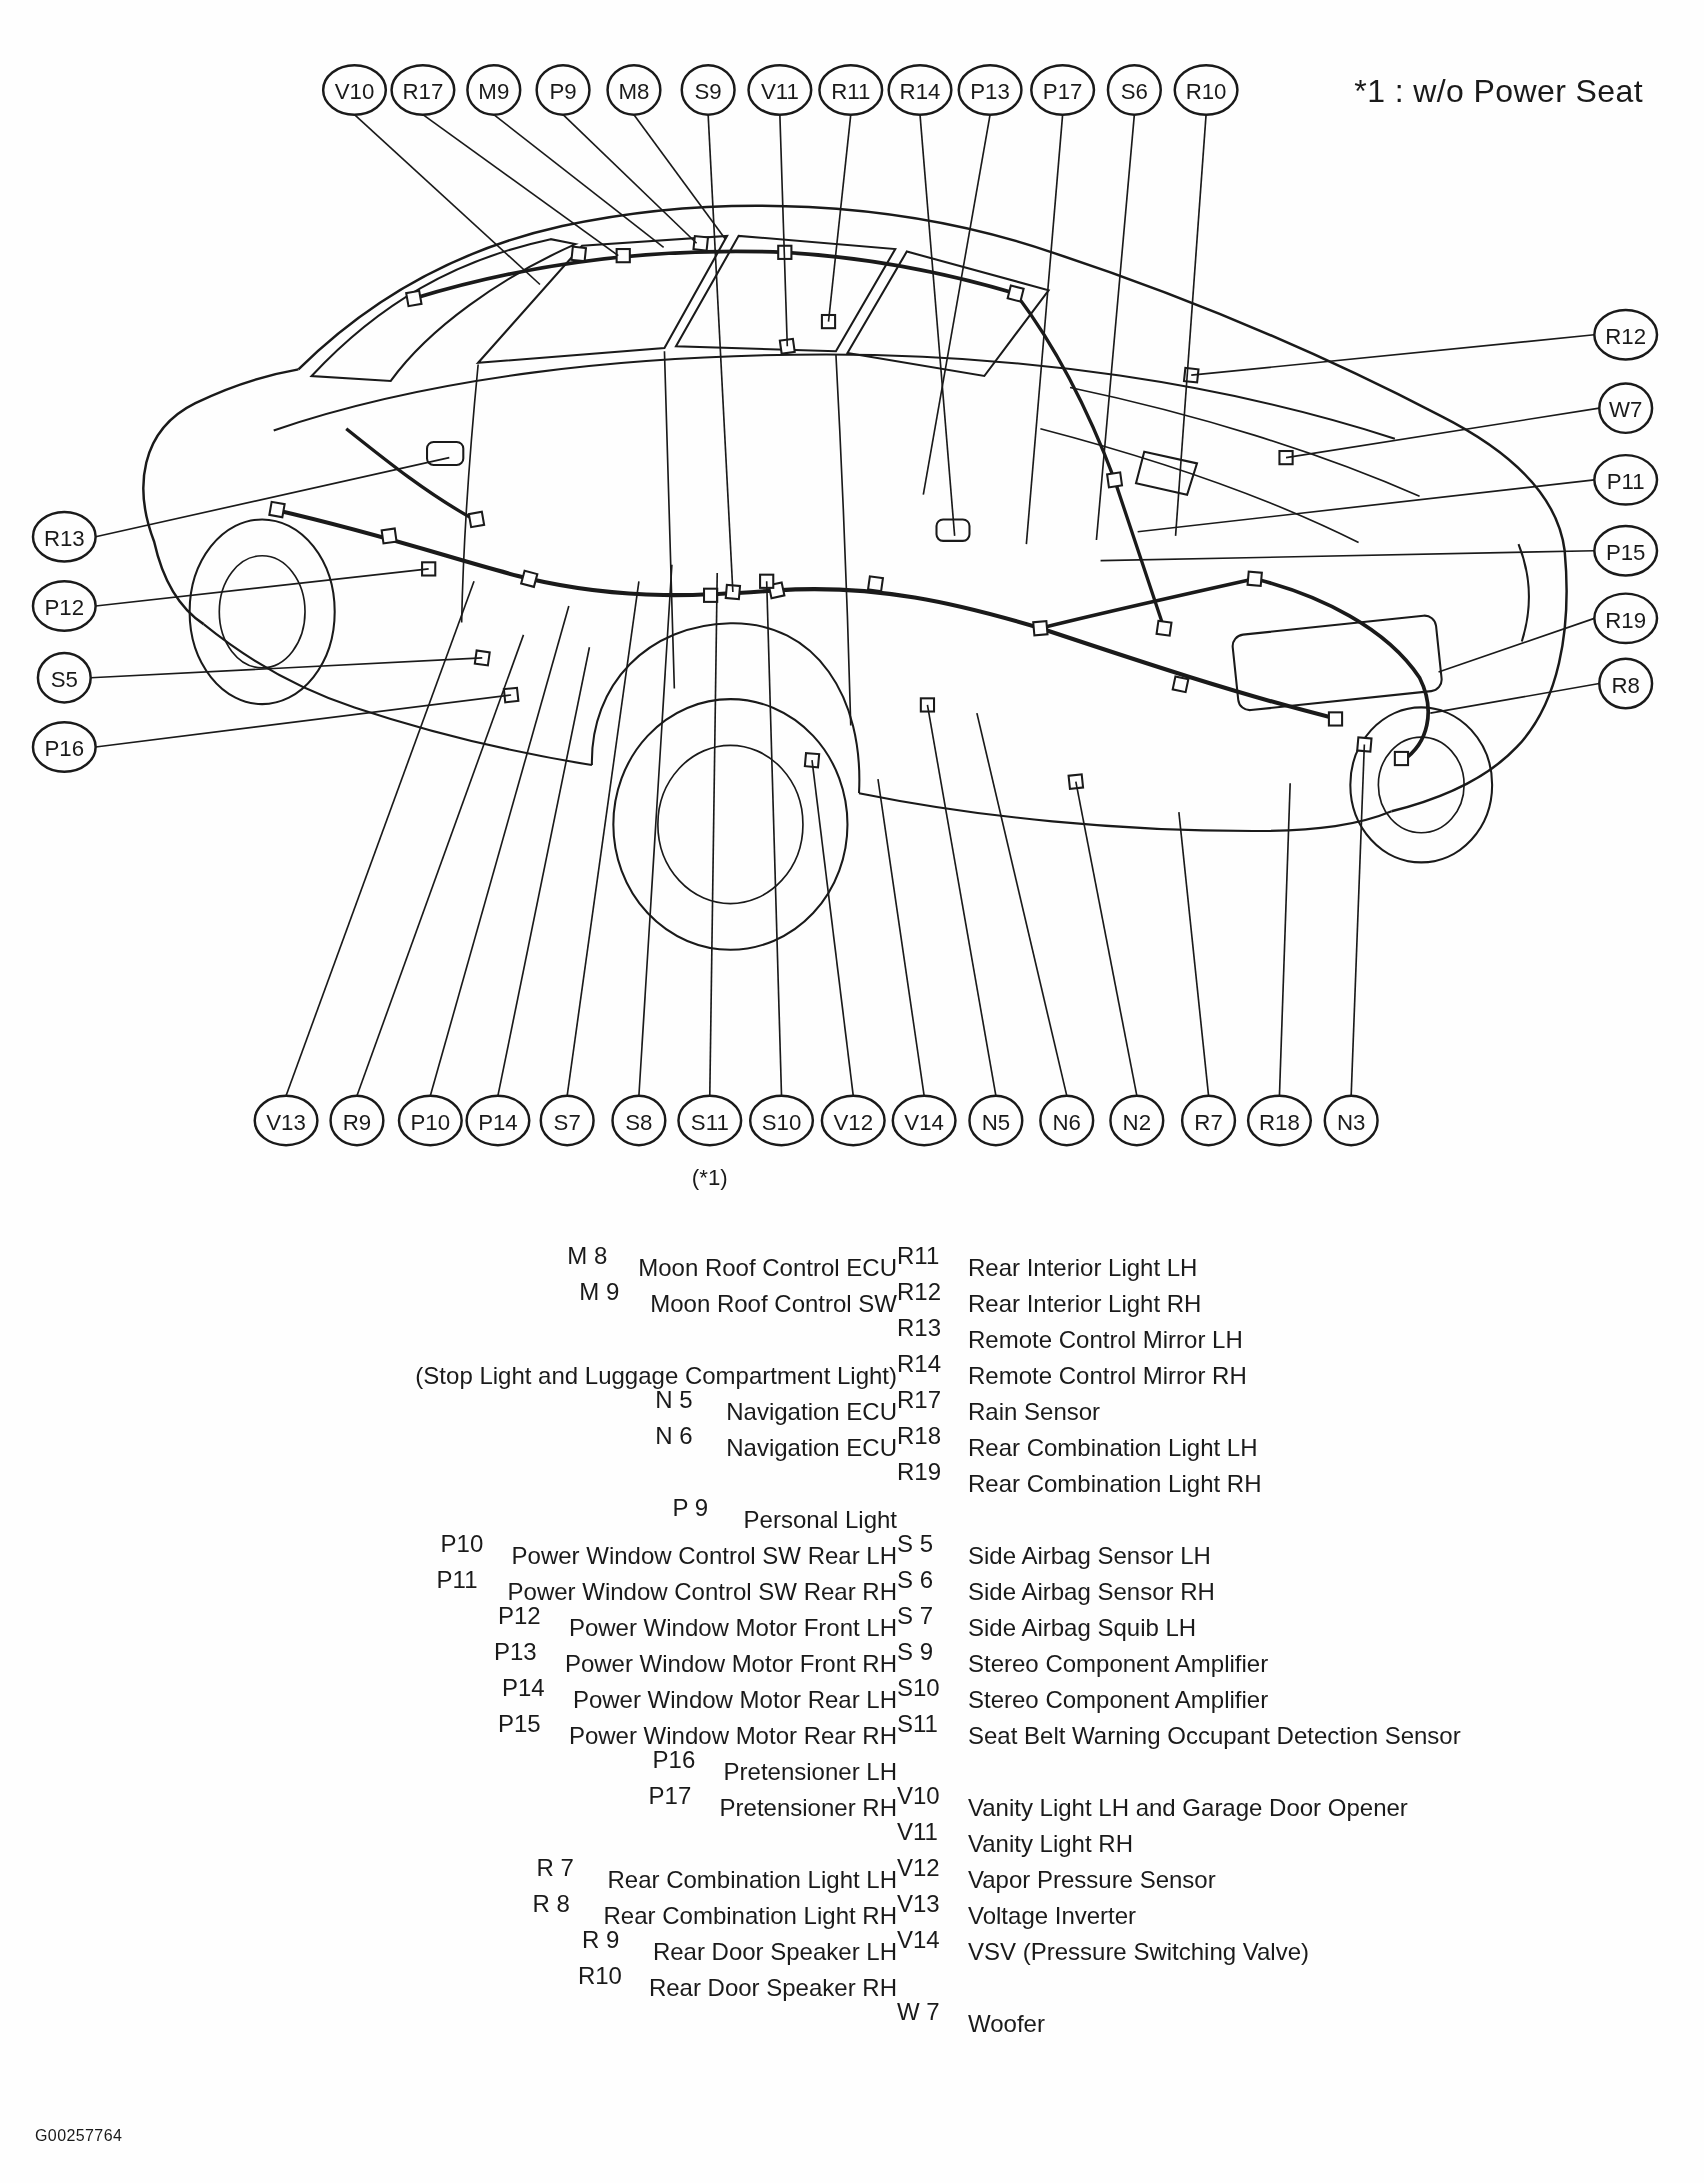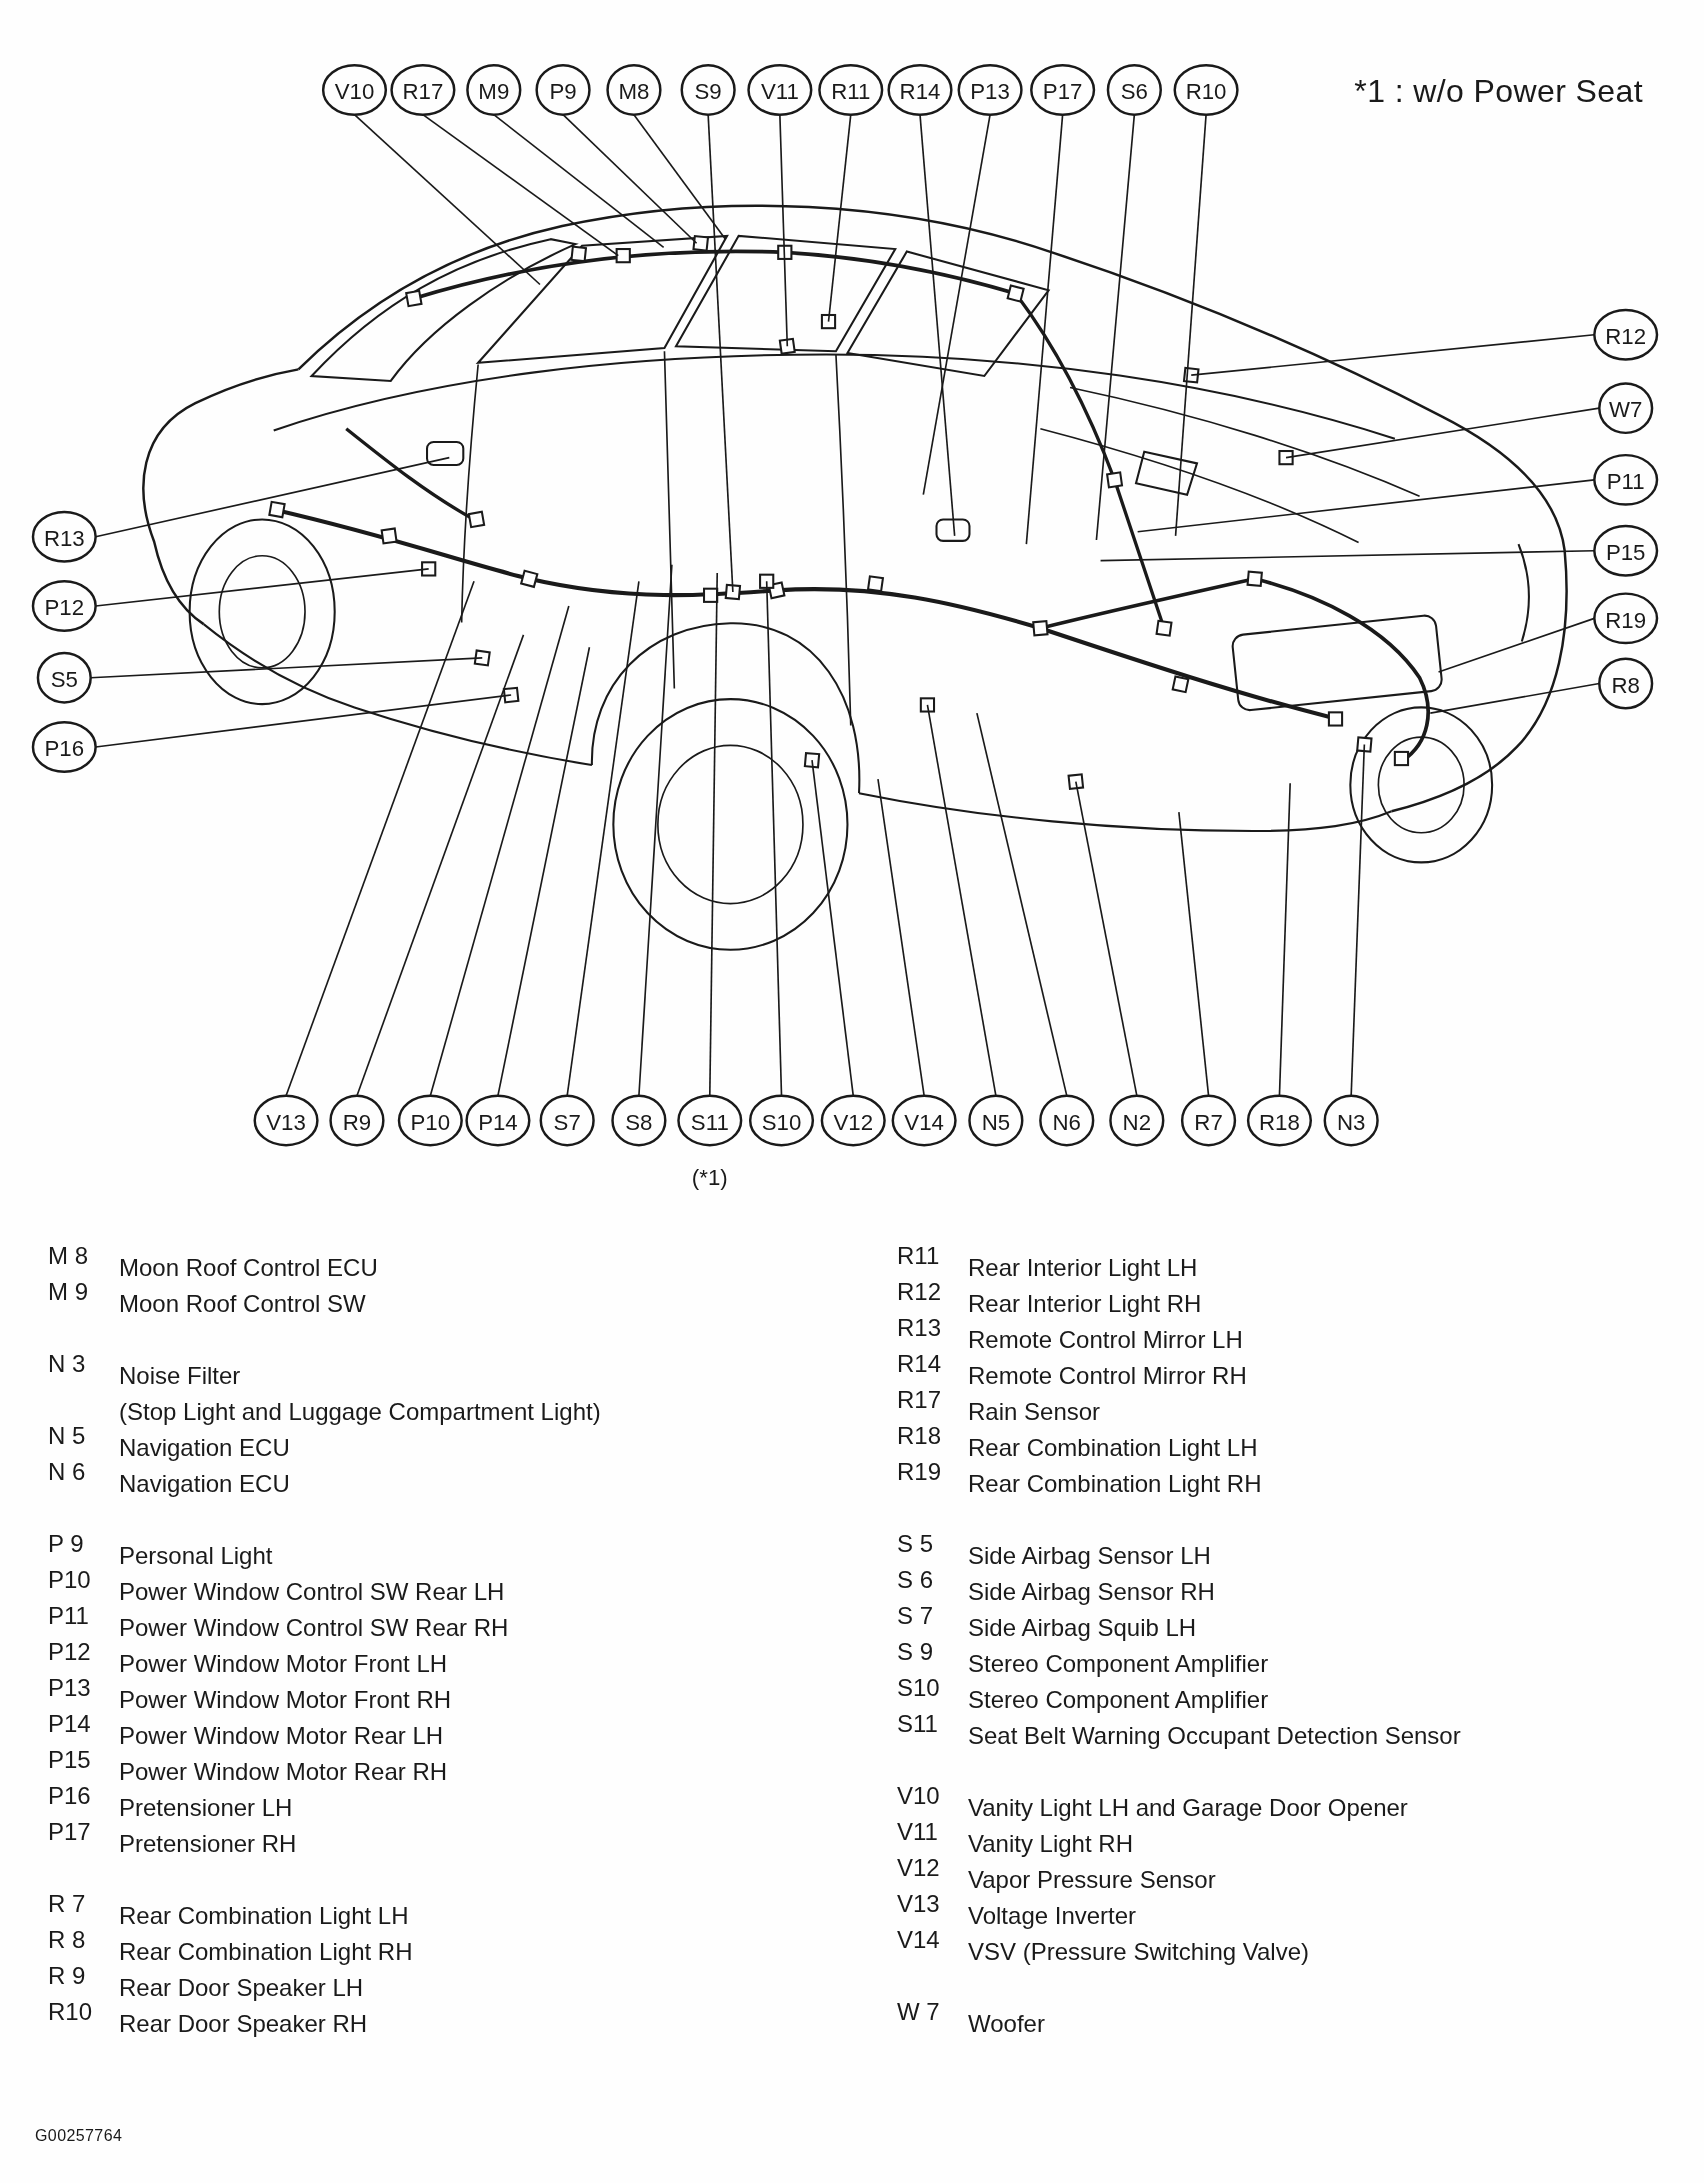--- a/index.html
+++ b/index.html
@@ -14,21 +14,21 @@
   #diagram .leader { stroke:var(--ink); stroke-width:2; fill:none; }
   #diagram .cbubble { fill:var(--paper); stroke:var(--ink); stroke-width:3; }
   #diagram .connector { fill:var(--paper); stroke:var(--ink); stroke-width:2.5; }
   #diagram text {
     font-family:"Liberation Sans", sans-serif; font-size:27px; fill:var(--ink);
     text-anchor:middle; dominant-baseline:central;
   }
   #car path, #car rect, #car ellipse { fill:none; stroke:var(--ink); }
   .legend { position:absolute; left:48px; top:1238px; width:1609px; display:flex; font-size:24px; }
   .col { display:flex; flex-direction:column; }
-  #legend-left { width:849px; flex:0 0 849px; }
+  #legend-left { width:849px; flex:0 0 849px;align-items:flex-end; }
   #legend-right { flex:1; }
   .lrow { display:flex; height:36px; line-height:36px; white-space:nowrap; }
   .lrow.spacer { height:36px; }
   .lcode { flex:0 0 71px; width:71px; }
   .llabel { flex:1;margin-top:12px; }
   .figure-id { position:absolute; left:35px; top:2127px; font-size:16px; letter-spacing:0.4px; }
 </style>
 </head>
 <body>
 
@@ -323,24 +323,20 @@
         <div class="lrow">
           <span class="lcode">M 8</span>
           <span class="llabel">Moon Roof Control ECU</span>
         </div>
         <div class="lrow">
           <span class="lcode">M 9</span>
           <span class="llabel">Moon Roof Control SW</span>
         </div>
         <div class="lrow spacer"></div>
         <div class="lrow">
-          <span class="lcode">N 3</span>
-          <span class="llabel">Noise Filter</span>
-        </div>
-        <div class="lrow">
           <span class="lcode"></span>
           <span class="llabel">(Stop Light and Luggage Compartment Light)</span>
         </div>
         <div class="lrow">
           <span class="lcode">N 5</span>
           <span class="llabel">Navigation ECU</span>
         </div>
         <div class="lrow">
           <span class="lcode">N 6</span>
           <span class="llabel">Navigation ECU</span>

